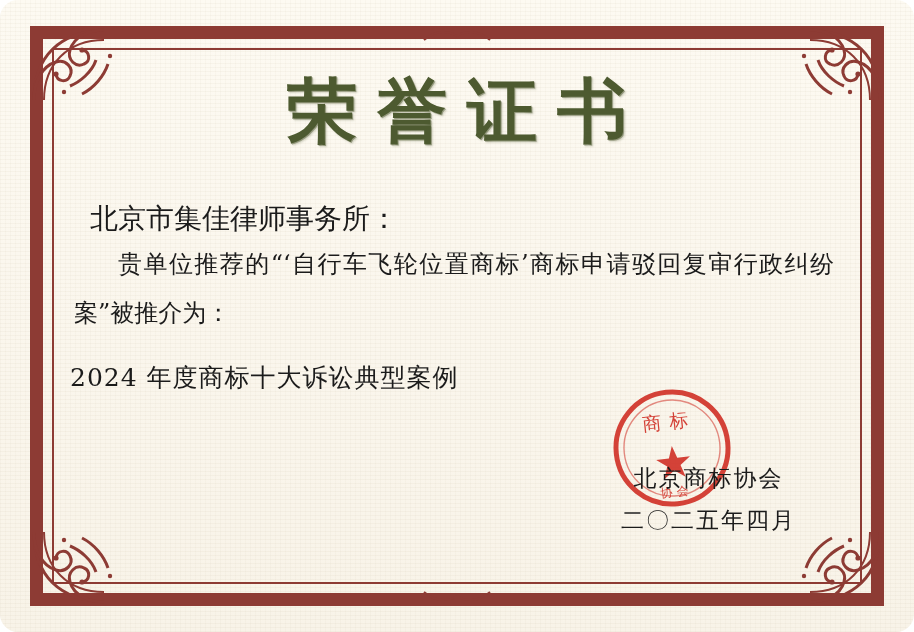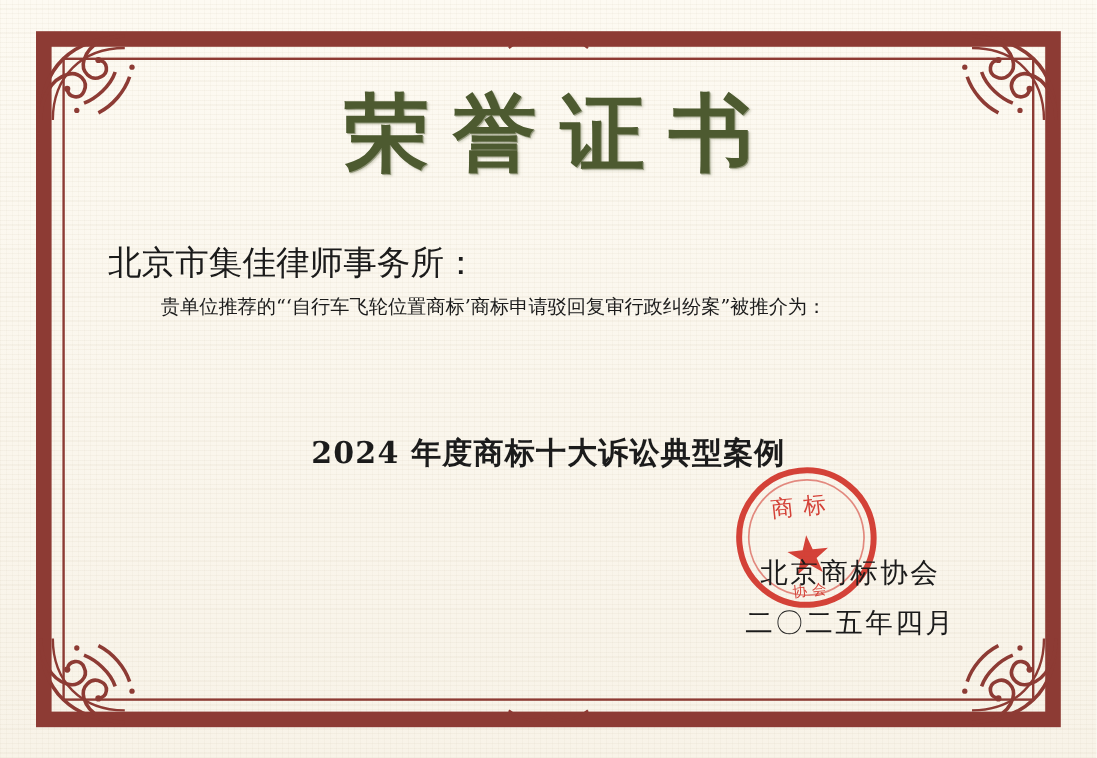--- a/index.html
+++ b/index.html
@@ -15,20 +15,21 @@
   }
 
   #certificate {
     position: relative;
     width: 914px;
     height: 632px;
     background:
       linear-gradient(to bottom, #fdfaf2 0%, #fbf7ee 40%, #f8f3e8 100%);
     box-sizing: border-box;
     overflow: hidden;
+    border-radius: 18px;
   }
 
   
   #paper-texture {
     position: absolute;
     inset: 0;
     background-image:
       repeating-linear-gradient(0deg, rgba(175,160,125,0.07) 0px, rgba(175,160,125,0.07) 1px, rgba(0,0,0,0) 1px, rgba(0,0,0,0) 4px),
       repeating-linear-gradient(90deg, rgba(175,160,125,0.05) 0px, rgba(175,160,125,0.05) 1px, rgba(0,0,0,0) 1px, rgba(0,0,0,0) 5px);
     pointer-events: none;
@@ -114,37 +115,36 @@
 
   #salutation {
     position: absolute;
     left: 20px;
     top: 130px;
     font-size: 28px;
   }
 
   #paragraph {
     position: absolute;
-    left: 20px;
+    left: 4px;
     right: 10px;
     top: 178px;
     text-indent: 44px;
-    font-size: 16px;
+    font-size: 24px;
     line-height: 2.05;
     text-align: justify;
   }
 
   #award-line {
     position: absolute;
     left: 0;
     right: 0;
     top: 292px;
-    text-align: center;
     font-size: 25px;
-    font-weight: 700;
+    font-weight: 400;
     letter-spacing: 1px;
   }
 
   #closing {
     position: absolute;
     left: 30px;
     top: 350px;
     font-size: 22px;
   }
 

